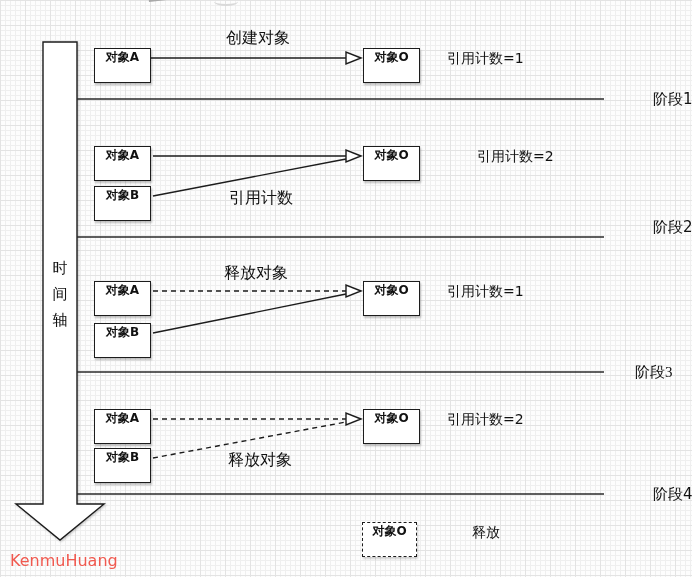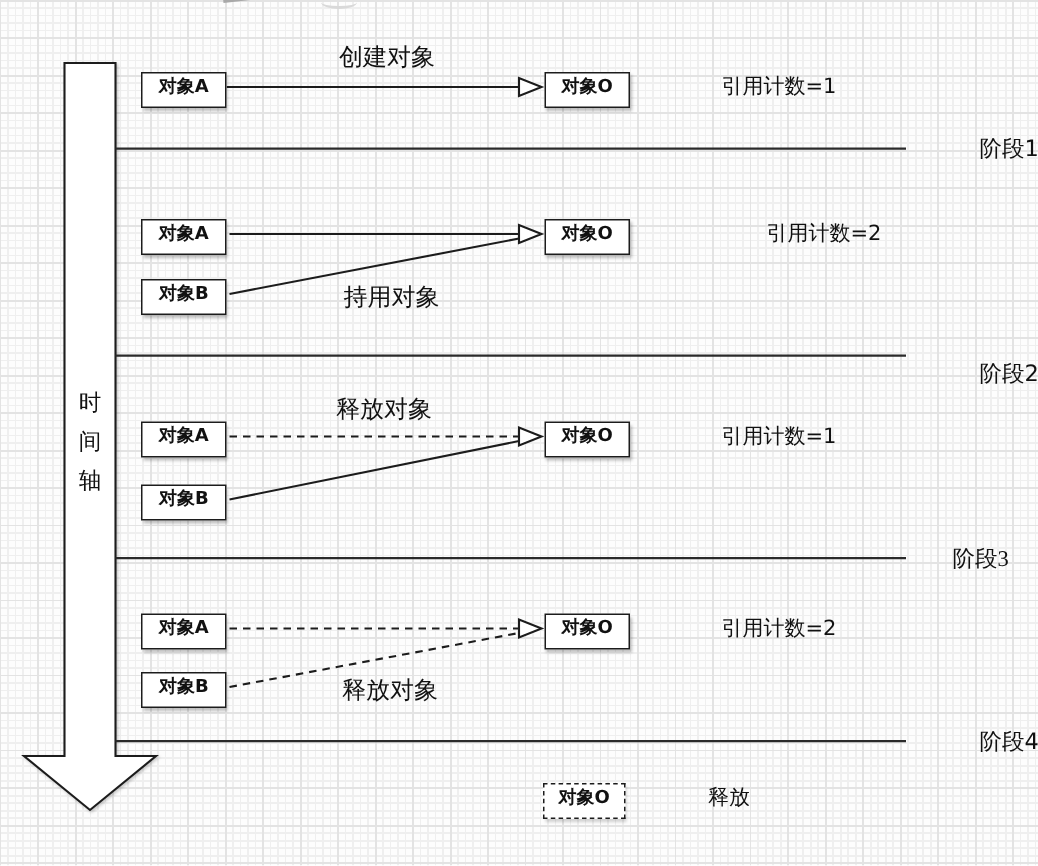--- a/index.html
+++ b/index.html
@@ -12,35 +12,35 @@
     background-color:#fdfdfd;
     background-image:
       repeating-linear-gradient(to right, #e3e3e3 0 1px, transparent 1px 25px),
       repeating-linear-gradient(to bottom, #e3e3e3 0 1px, transparent 1px 25px),
       repeating-linear-gradient(to right, #efefef 0 1px, transparent 1px 5px),
       repeating-linear-gradient(to bottom, #efefef 0 1px, transparent 1px 5px);
   }
   .layer{position:absolute;left:0;top:0;}
   .obj-box{
     position:absolute;
-    width:57px;height:24px;
+    width:57px;height:35px;
     background:#fff;
     border:1.5px solid #1c1c1c;
     box-sizing:border-box;
     font-size:12px;font-weight:bold;
     text-align:center;line-height:17px;
     box-shadow:1px 2px 2px rgba(0,0,0,0.25);
   }
   .obj-box.dashed{
     border-style:dashed;
     box-shadow:1px 2px 2px rgba(0,0,0,0.18);
   }
   .txt{position:absolute;white-space:nowrap;}
   .action-label{font-size:16px;}
-  .ref-label{font-size:14px;height:20px;line-height:20px;margin-left:34px;}
+  .ref-label{font-size:14px;height:20px;line-height:20px;}
   .stage-label{font-size:15px;margin-left:44px;}
   .status-label{font-size:14px;font-weight:normal;height:20px;line-height:20px;}
   .time-axis-label{
     position:absolute;left:44px;top:255px;width:32px;
     display:flex;flex-direction:column;align-items:center;
     font-size:15px;line-height:26px;
   }
   .watermark{
     position:absolute;left:10px;top:551px;
     font-size:16px;
@@ -113,38 +113,39 @@
   <div class="obj-box" style="left:94px;top:48px;">对象A</div>
   <div class="obj-box" style="left:363px;top:48px;">对象O</div>
   <div class="txt action-label" style="left:226px;top:28px;">创建对象</div>
   <div class="txt ref-label" style="left:447px;top:48px;">引用计数=1</div>
 
   <div class="txt stage-label" style="left:609px;top:90px;">阶段1</div>
 
   <div class="obj-box" style="left:94px;top:146px;">对象A</div>
   <div class="obj-box" style="left:94px;top:186px;">对象B</div>
   <div class="obj-box" style="left:363px;top:146px;">对象O</div>
-  <div class="txt action-label" style="left:229px;top:188px;">持用对象</div>
+  <div class="txt action-label" style="left:229px;top:188px;">引用计数</div>
   <div class="txt ref-label" style="left:447px;top:146px;padding-left:30px;">引用计数=2</div>
 
-  <div class="txt stage-label" style="left:609px;top:240px;">阶段2</div>
+  <div class="txt stage-label" style="left:609px;top:218px;">阶段2</div>
 
   <div class="obj-box" style="left:94px;top:281px;">对象A</div>
   <div class="obj-box" style="left:94px;top:323px;">对象B</div>
   <div class="obj-box" style="left:363px;top:281px;">对象O</div>
   <div class="txt action-label" style="left:224px;top:263px;">释放对象</div>
   <div class="txt ref-label" style="left:447px;top:281px;">引用计数=1</div>
 
   <div class="txt stage-label" style="left:591px;top:363px;font-family:Liberation Serif, serif;">阶段3</div>
 
   <div class="obj-box" style="left:94px;top:409px;">对象A</div>
   <div class="obj-box" style="left:94px;top:448px;">对象B</div>
   <div class="obj-box" style="left:363px;top:409px;">对象O</div>
   <div class="txt action-label" style="left:228px;top:450px;">释放对象</div>
   <div class="txt ref-label" style="left:447px;top:409px;">引用计数=2</div>
 
   <div class="txt stage-label" style="left:609px;top:485px;text-align:center;">阶段4</div>
 
   <div class="obj-box dashed" style="left:362px;top:522px;width:55px;">对象O</div>
   <div class="txt status-label" style="left:472px;top:522px;">释放</div>
 
+  <div class="watermark" style="color: rgb(240, 89, 79);">KenmuHuang</div>
 
 </div>
 
 </body></html>

